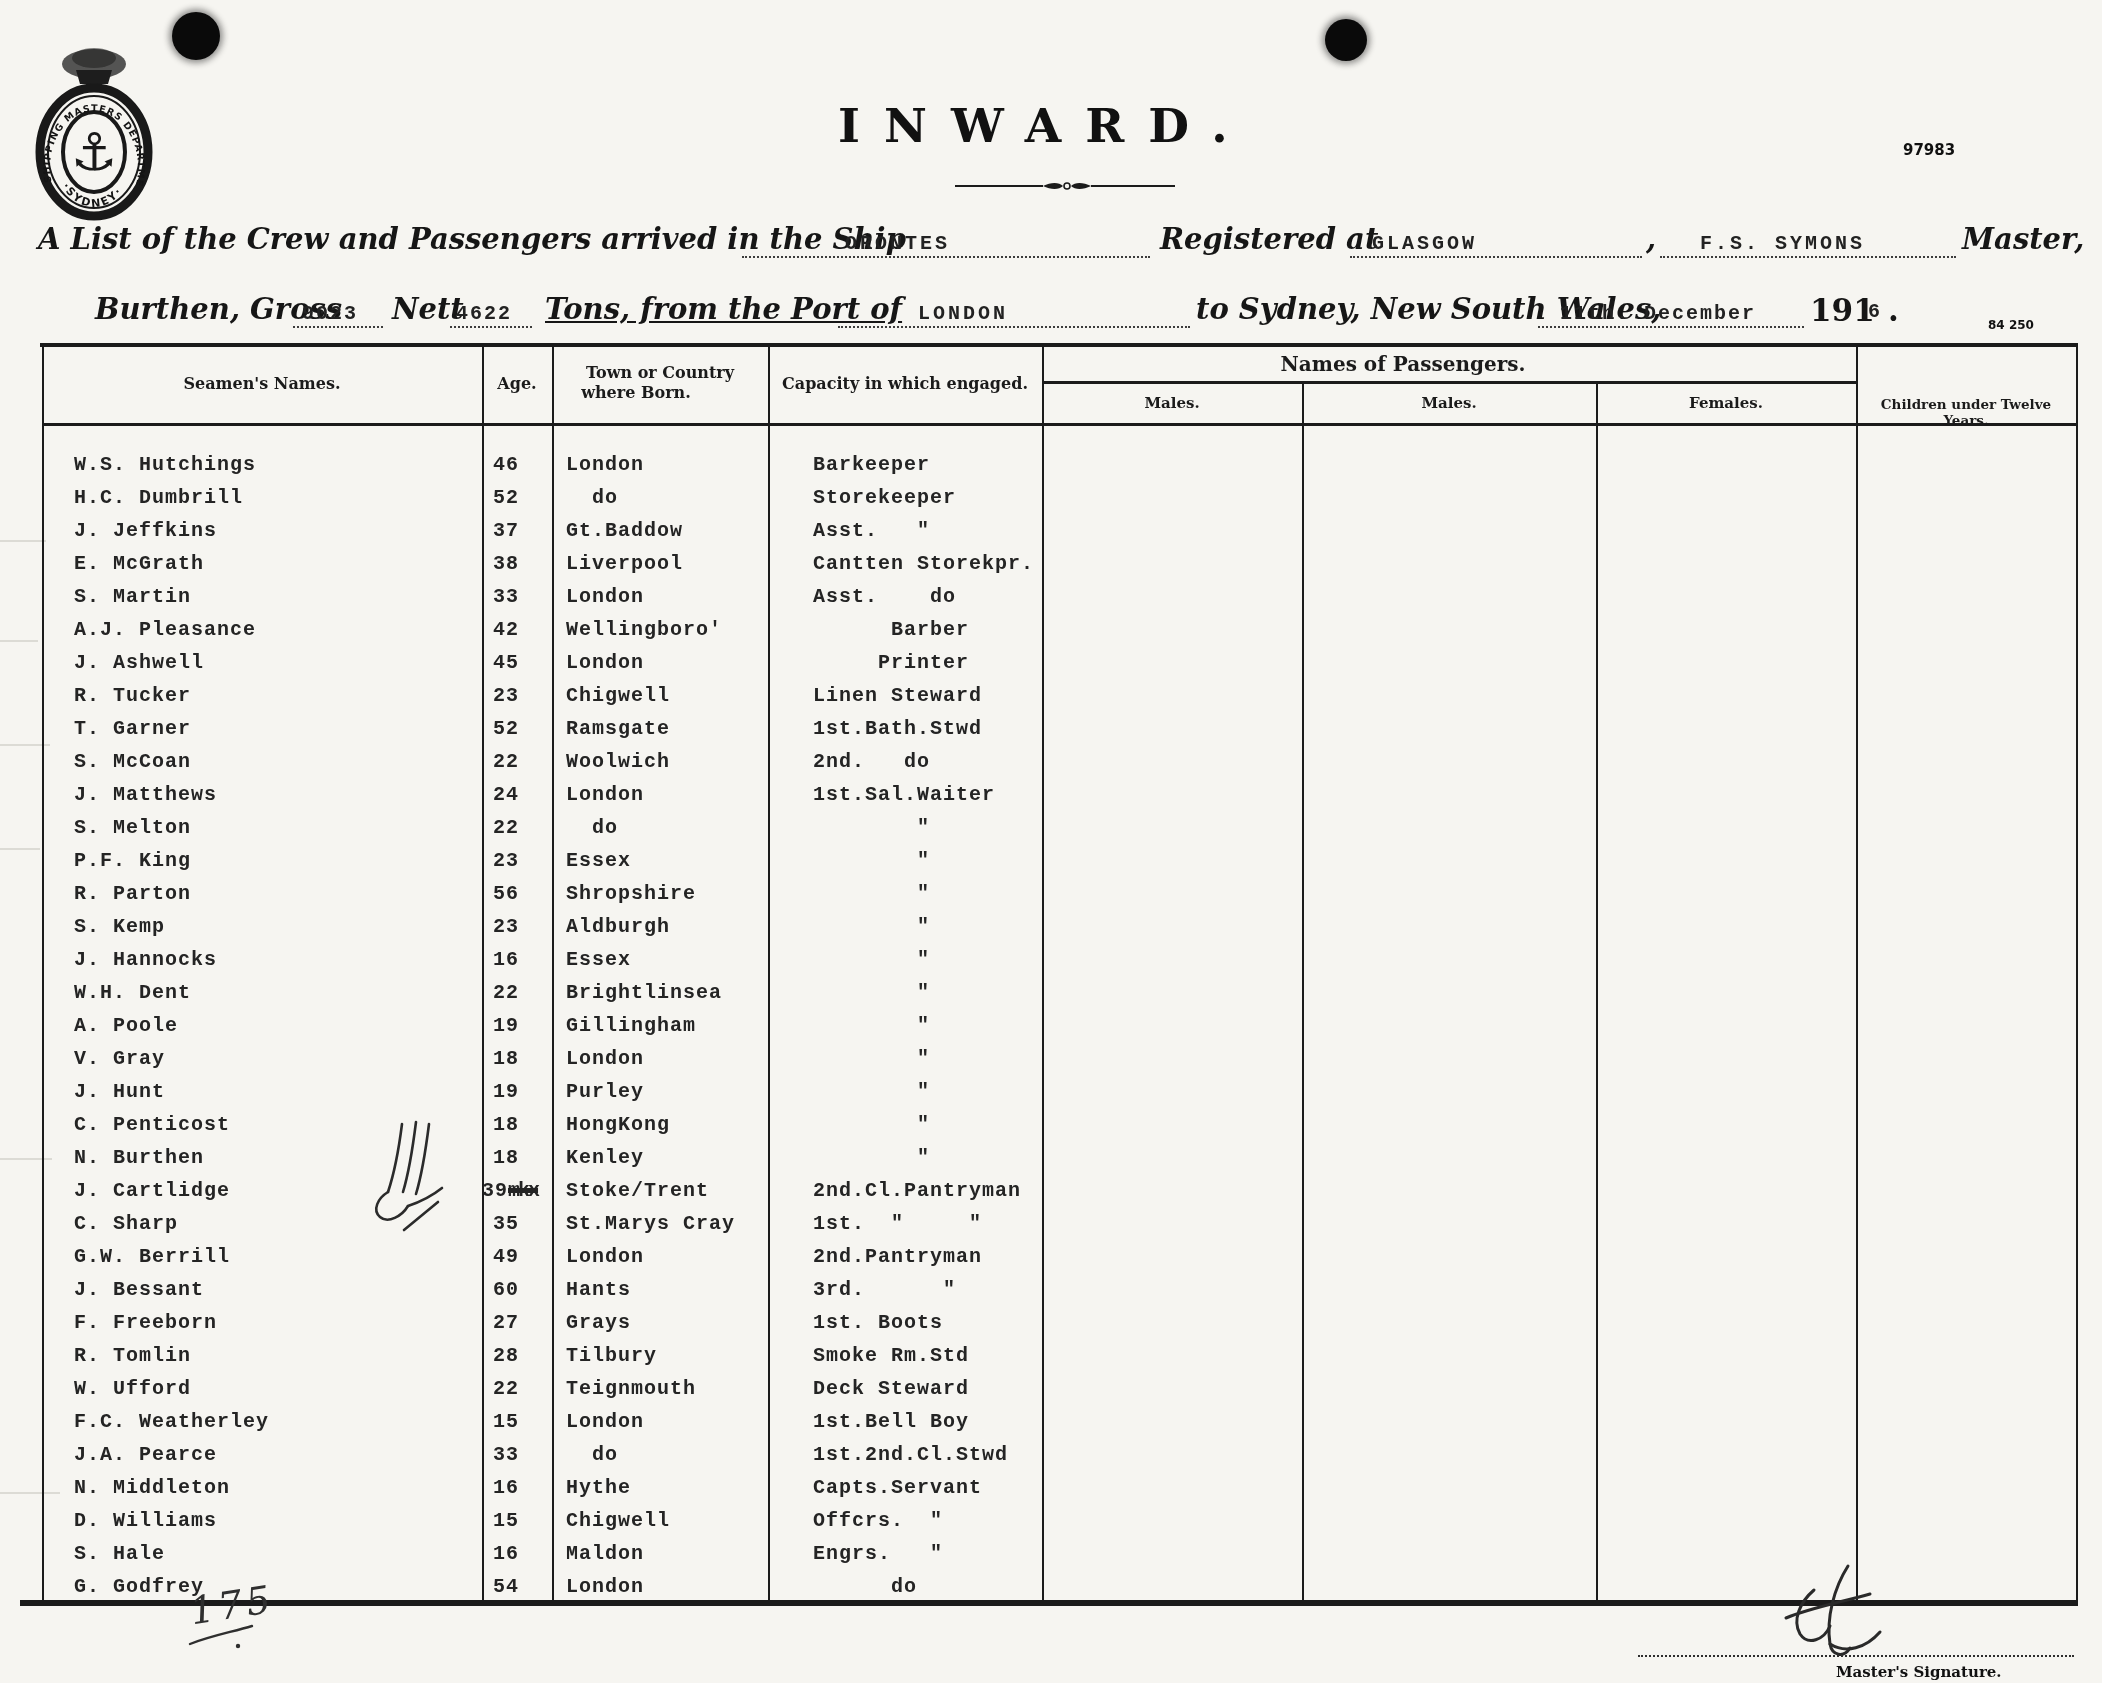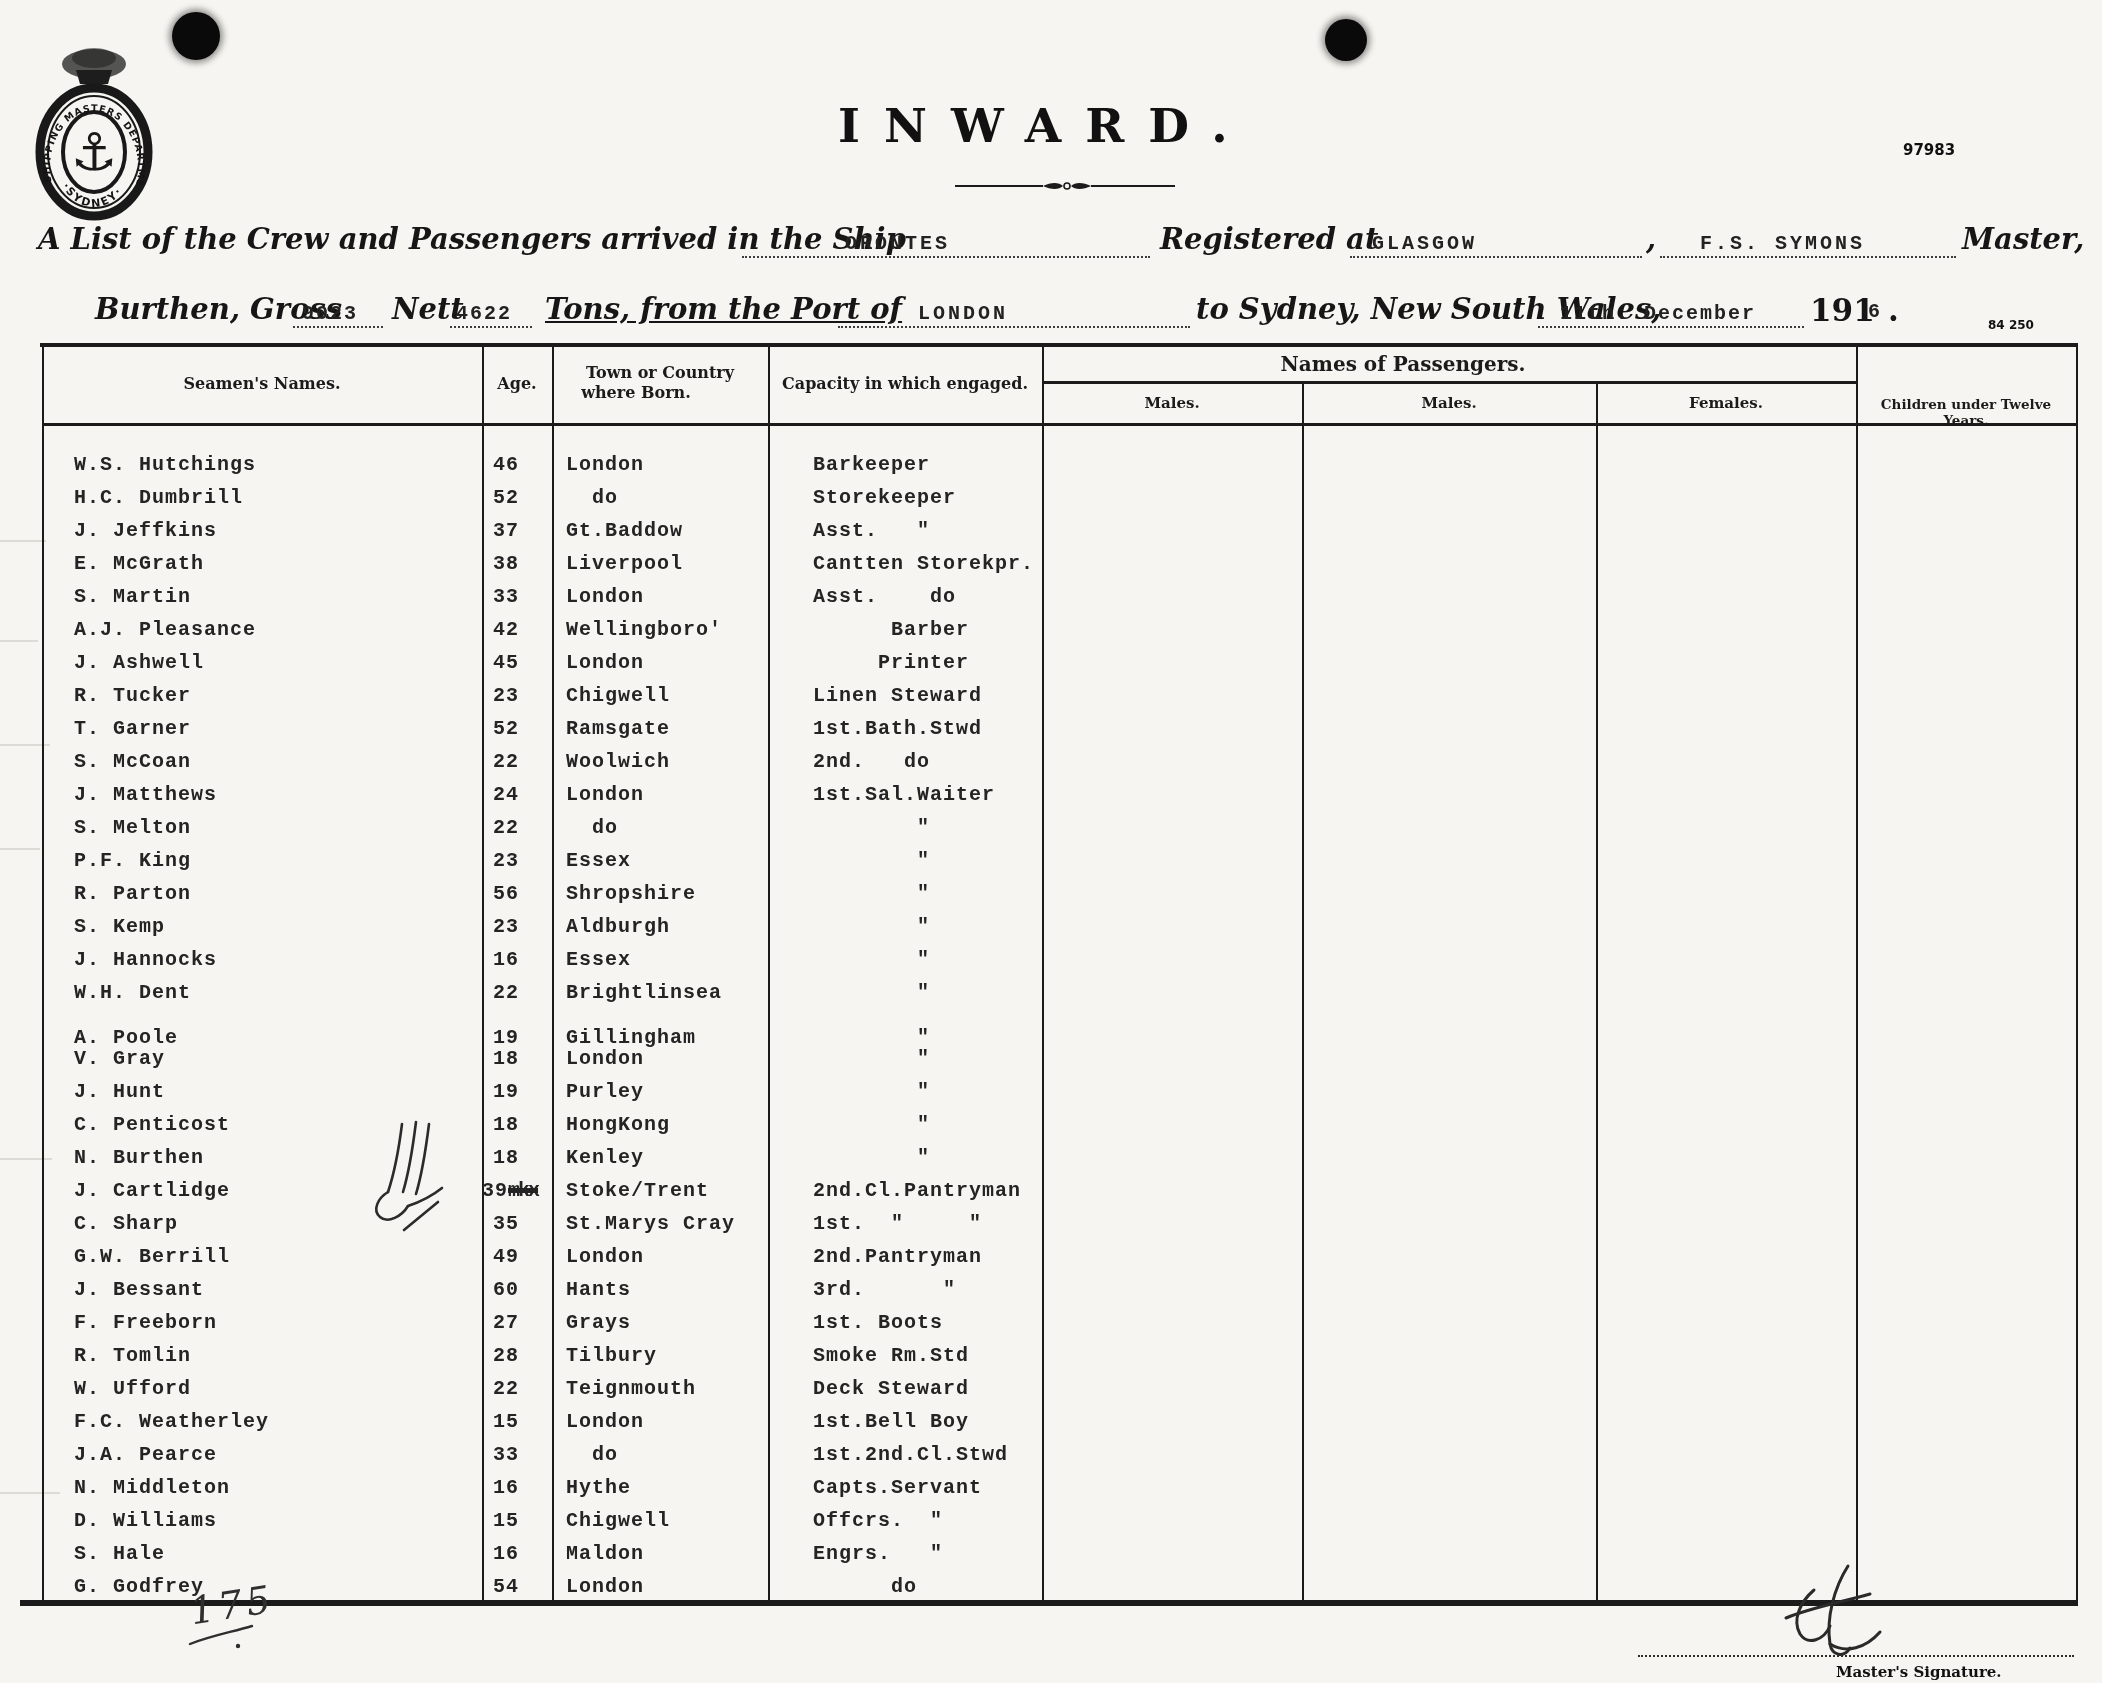--- a/index.html
+++ b/index.html
@@ -231,21 +231,21 @@
         <span class="cell c-age">16</span>
         <span class="cell c-town">Essex</span>
         <span class="cell c-cap">        "</span>
       </div>
       <div class="trow" style="top: 976px;">
         <span class="cell c-name">W.H. Dent</span>
         <span class="cell c-age">22</span>
         <span class="cell c-town">Brightlinsea</span>
         <span class="cell c-cap">        "</span>
       </div>
-      <div class="trow" style="top: 1009px; margin-top: 12px;">
+      <div class="trow" style="top: 1009px;">
         <span class="cell c-name">A. Poole</span>
         <span class="cell c-age">19</span>
         <span class="cell c-town">Gillingham</span>
         <span class="cell c-cap">        "</span>
       </div>
       <div class="trow" style="top: 1042px;">
         <span class="cell c-name">V. Gray</span>
         <span class="cell c-age">18</span>
         <span class="cell c-town">London</span>
         <span class="cell c-cap">        "</span>

